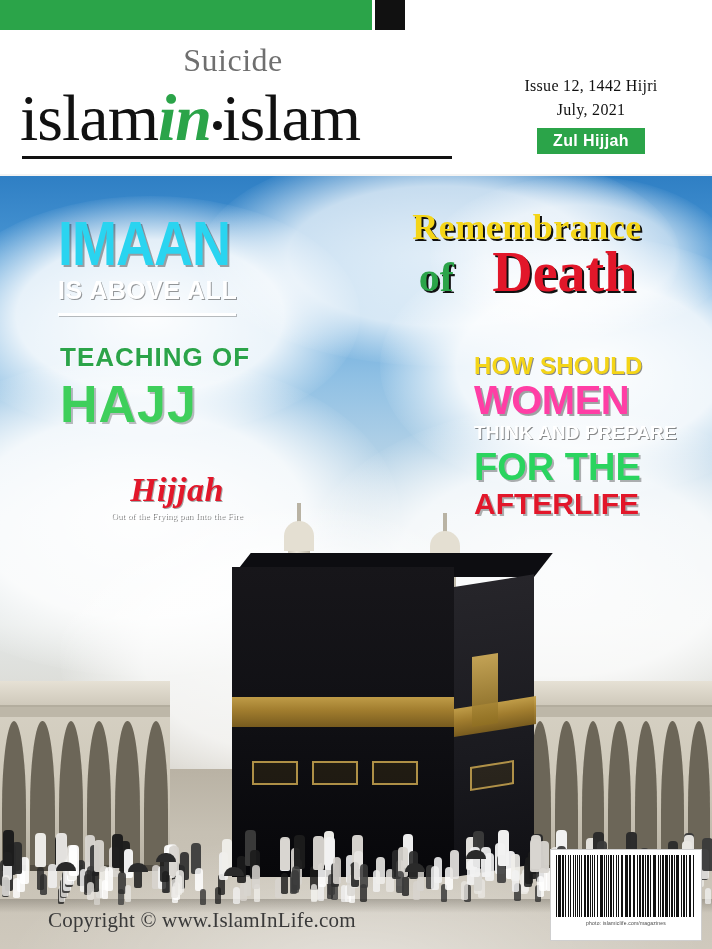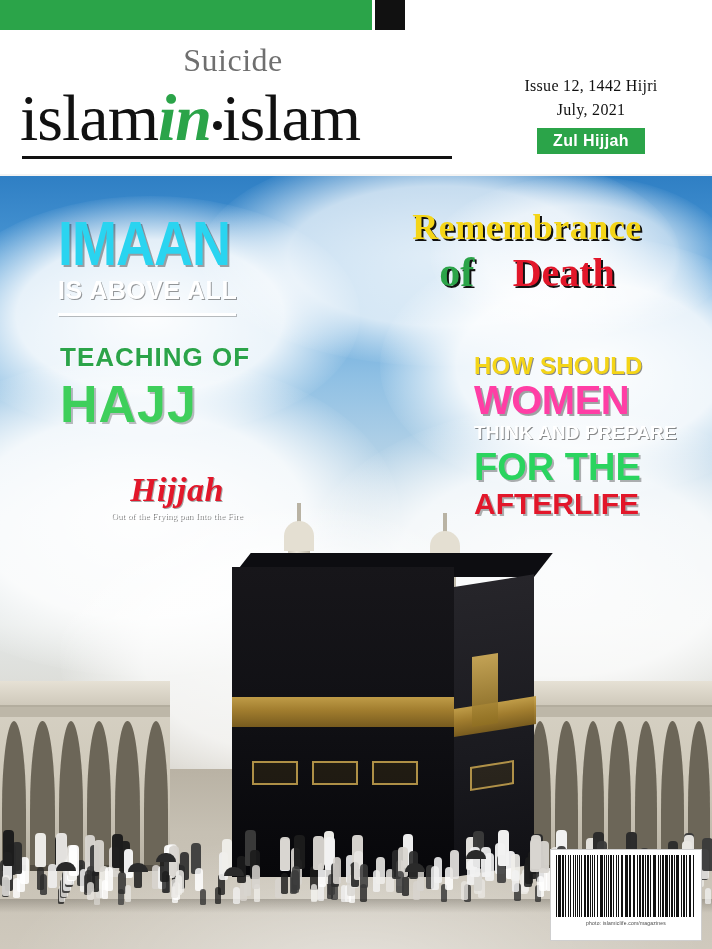--- a/index.html
+++ b/index.html
@@ -316,21 +316,21 @@
   .h-remembrance .l2 {
     margin-top:4px;
     font-family:"Liberation Serif", serif;
     font-weight:bold;
     font-size:42px;
     line-height:44px;
   }
   .h-remembrance .of { color:#2ba449; text-shadow:2px 2px 0 #111111; }
   .h-remembrance .death {
     color:#e2172a; text-shadow:2px 2px 0 #111111;
-    font-size:40px;
+    font-size:56px;
     margin-left:28px;
   }
 
   .h-women { left:474px; top:176px; width:210px; }
   .h-women .l1 {
     font-size:24px; font-weight:bold;
     color:#f4d518;
     text-shadow:1px 1px 0 rgba(0,0,0,.45);
     letter-spacing:0.2px;
   }
@@ -727,20 +727,21 @@
     </div>
 
     <div class="headline h-women">
       <div class="l1">HOW SHOULD</div>
       <div class="l2">WOMEN</div>
       <div class="l3">THINK AND PREPARE</div>
       <div class="l4">FOR THE</div>
       <div class="l5">AFTERLIFE</div>
     </div>
 
+    <div class="copyright">Copyright © www.IslamInLife.com</div>
 
     <div class="barcode-box">
       <div class="bars" id="bars">
           <i style="width: 1.4px; margin-right: 0.8px;"></i>
           <i style="width: 1.4px; margin-right: 0.8px;"></i>
           <i style="width: 3px; margin-right: 1.6px;"></i>
           <i style="width: 3px; margin-right: 0.8px;"></i>
           <i style="width: 3px; margin-right: 1.6px;"></i>
           <i style="width: 1.4px; margin-right: 0.8px;"></i>
           <i style="width: 3px; margin-right: 1.6px;"></i>

